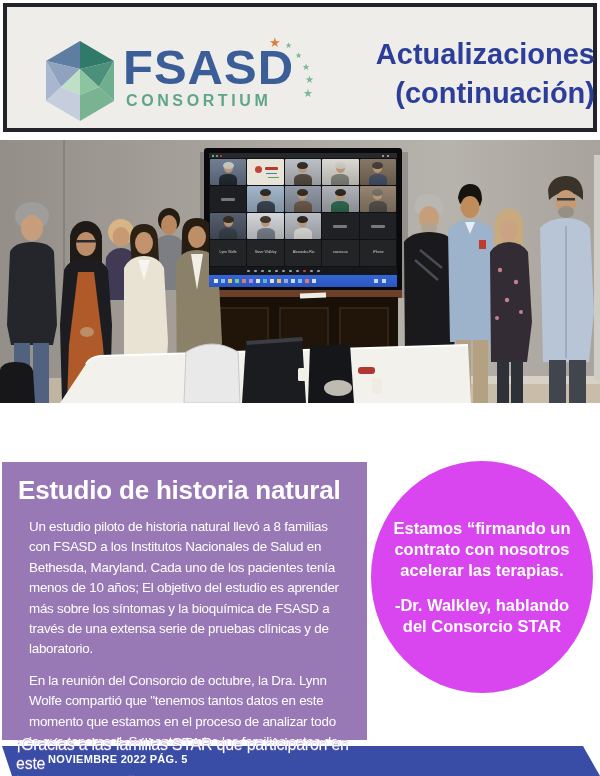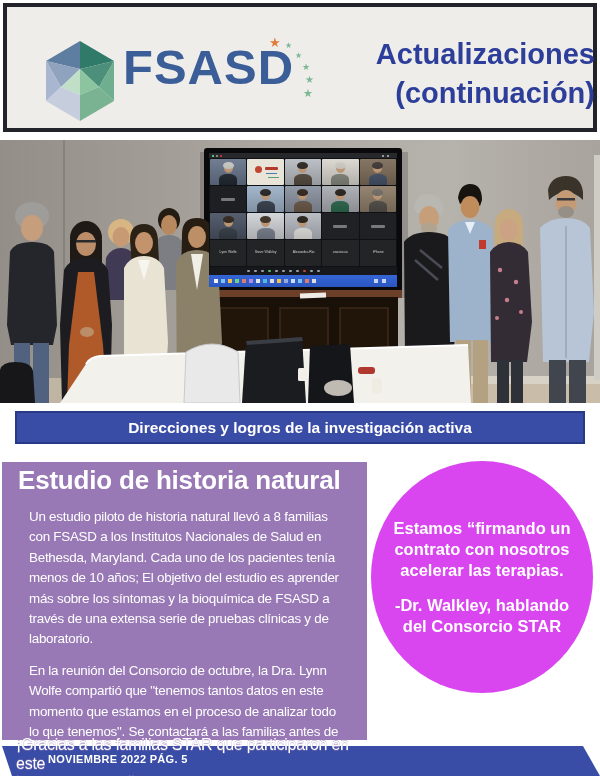--- a/index.html
+++ b/index.html
@@ -52,21 +52,21 @@
       42px 0 #e8e8e8,49px 0 #58b8d8,56px 0 #ddd,63px 0 #f0c24e,70px 0 #9ad,
       77px 0 #cde,84px 0 #7ec3f0,91px 0 #e07a68,98px 0 #ddd,160px 0 #c8d4f0,168px 0 #c8d4f0;}
 
   
   .section-banner{position:absolute;left:15px;top:411px;width:570px;height:33px;box-sizing:border-box;
       background:#3a4da6;border:2px solid #283a85;color:#fff;font-weight:bold;font-size:15.5px;
       text-align:center;line-height:29px;}
 
   
   .article-box{position:absolute;left:2px;top:462px;width:365px;height:278px;box-sizing:border-box;
-      background:#9879b5;color:#fff;padding:3px 14px 0 16px;z-index:1;}
+      background:#9879b5;color:#fff;padding:13px 14px 0 16px;z-index:1;}
   .article-box h2{margin:0 0 9px 0;font-size:26px;font-weight:bold;letter-spacing:-0.2px;}
   .article-box p{margin:11px;font-size:13.4px;line-height:20.4px;letter-spacing:-0.25px;}
   .thanks{position:absolute;left:16px;top:735px;width:360px;color:#fff;font-size:16px;
       line-height:19px;letter-spacing:-0.25px;z-index:6;
       text-shadow:0 1px 0 rgba(152,121,181,.5),0 -1px 0 rgba(152,121,181,.5);}
 
   
   .quote-circle{position:absolute;left:371px;top:461px;width:222px;height:232px;border-radius:50%;
       background:#d946ef;color:#fff;display:flex;align-items:center;justify-content:center;
       text-align:center;z-index:2;}
@@ -92,20 +92,21 @@
       <polygon points="5,22 39,30 20,48" fill="#8fa3bf"></polygon>
       <polygon points="39,30 73,22 58,48" fill="#4c8f7b"></polygon>
       <polygon points="39,30 20,48 39,56" fill="#bfe0c6"></polygon>
       <polygon points="39,30 58,48 39,56" fill="#8cc4a0"></polygon>
       <polygon points="5,22 5,62 20,48" fill="#a9b6cf"></polygon>
       <polygon points="5,62 20,48 39,56 39,82" fill="#c6cede"></polygon>
       <polygon points="73,22 73,62 58,48" fill="#6fae8e"></polygon>
       <polygon points="73,62 58,48 39,56 39,82" fill="#79b391"></polygon>
     </svg>
     <div class="logo-word">FSASD</div>
+    <div class="logo-sub">CONSORTIUM</div>
     <svg class="logo-stars" width="56" height="76" viewBox="0 0 56 76">
       <text x="6" y="20" font-size="13" fill="#e07b3a">★</text>
       <text x="22" y="21" font-size="8" fill="#7db893">★</text>
       <text x="32" y="31" font-size="8" fill="#7db893">★</text>
       <text x="39" y="43" font-size="9" fill="#7db893">★</text>
       <text x="42" y="56" font-size="10" fill="#7db893">★</text>
       <text x="40" y="70" font-size="11" fill="#7db893">★</text>
     </svg>
     <div class="header-title">
       <div>Actualizaciones</div>
@@ -370,21 +371,20 @@
           </div>
           <div class="tile" style="background: rgb(35, 36, 38);">
             <span class="nm">iPhone</span>
           </div>
         </div>
       <div class="zoom-toolbar"></div>
       <div class="win-taskbar"></div>
     </div>
   </div>
 
-  <div class="section-banner">Direcciones y logros de la investigación activa</div>
 
   <div class="article-box">
     <h2>Estudio de historia natural</h2>
     <p>Un estudio piloto de historia natural llevó a 8 familias con FSASD a los Institutos Nacionales de Salud en Bethesda, Maryland. Cada uno de los pacientes tenía menos de 10 años; El objetivo del estudio es aprender más sobre los síntomas y la bioquímica de FSASD a través de una extensa serie de pruebas clínicas y de laboratorio.</p>
     <p>En la reunión del Consorcio de octubre, la Dra. Lynn Wolfe compartió que "tenemos tantos datos en este momento que estamos en el proceso de analizar todo lo que tenemos". Se contactará a las familias antes de la publicación de los datos.</p>
   </div>
   <div class="thanks">
     <div>¡Gracias a las familias STAR que participaron en este</div>
     <div>importante estudio.</div>
   </div>

